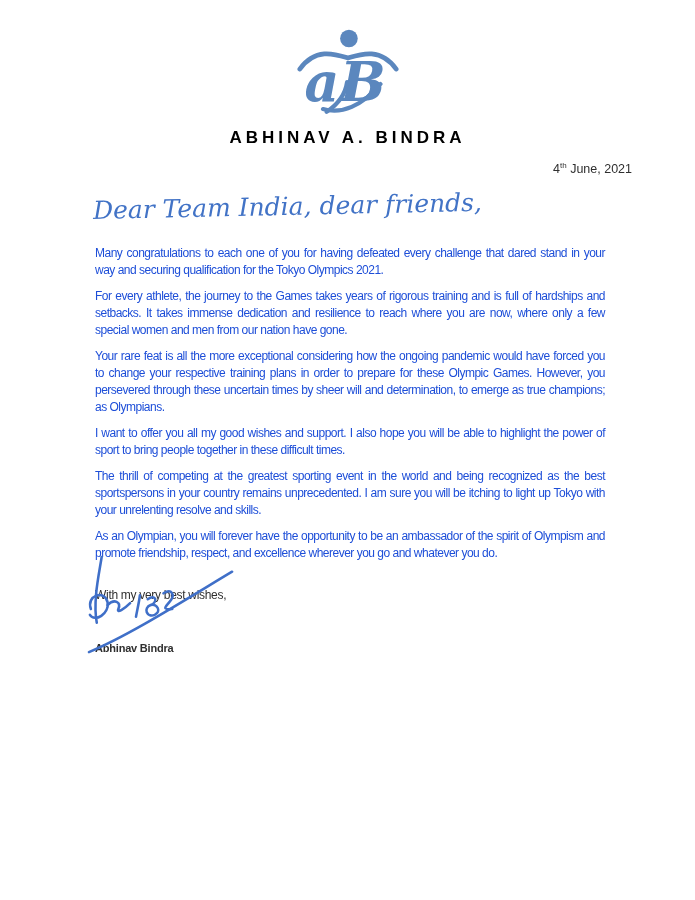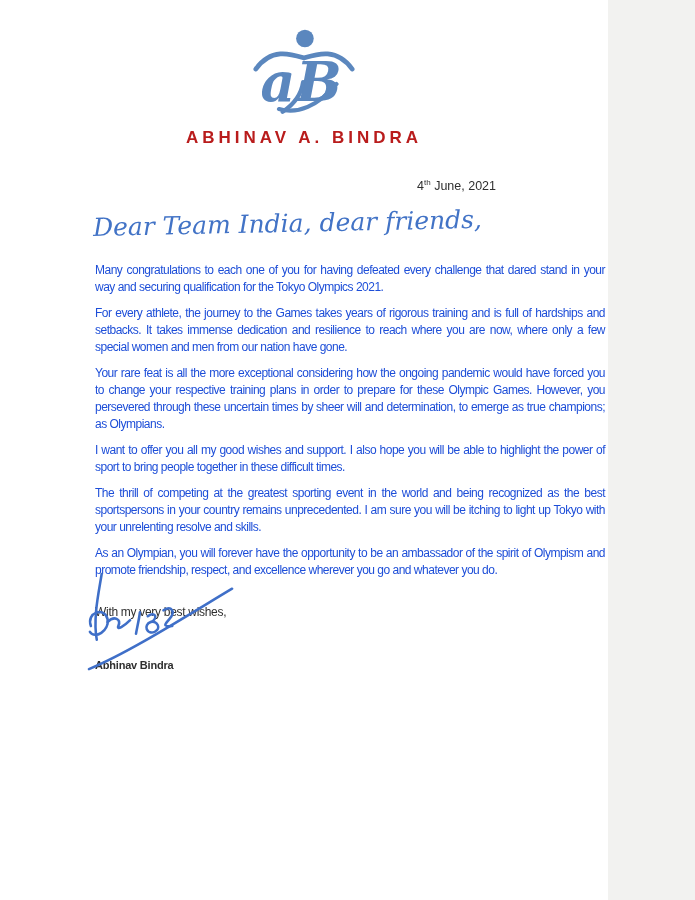--- a/index.html
+++ b/index.html
@@ -3,42 +3,42 @@
 <meta charset="utf-8">
 <style>
   html,body{margin:0;padding:0;}
   body{
     width:695px;height:900px;
     background:#f2f2f0;
     font-family:"Liberation Sans",sans-serif;
   }
   .page{
     position:relative;
-    width:608px;height:900px;
+    width:695px;height:900px;
     background:#ffffff;
     overflow:hidden;
     color:#2f2f2f;
     box-sizing:border-box;
   }
   
   .letterhead{ padding-top:28px; text-align:center; }
   .logo{ display:block; margin:0 auto; width:102px; height:86px; }
   .letterhead-name{
     margin:14px 0 0 0;
     font-size:17px;
     font-weight:600;
     letter-spacing:4px;
-    color:#b91c1c;
+    color:#000000;
     font-family:"Liberation Sans",sans-serif;
   }
   
   .date-row{
-    margin-top:31px;
+    margin-top:14px;
     text-align:right;
-    padding-right:112px;
+    padding-right:63px;
     font-size:12.5px;
     color:#2f2f2f;
   }
   .date-row sup{ font-size:8px; line-height:0; }
   
   .greeting{
     margin:20px 0 0 93px;
     font-family:"DejaVu Serif",serif;
     font-style:italic;
     font-size:25px;

